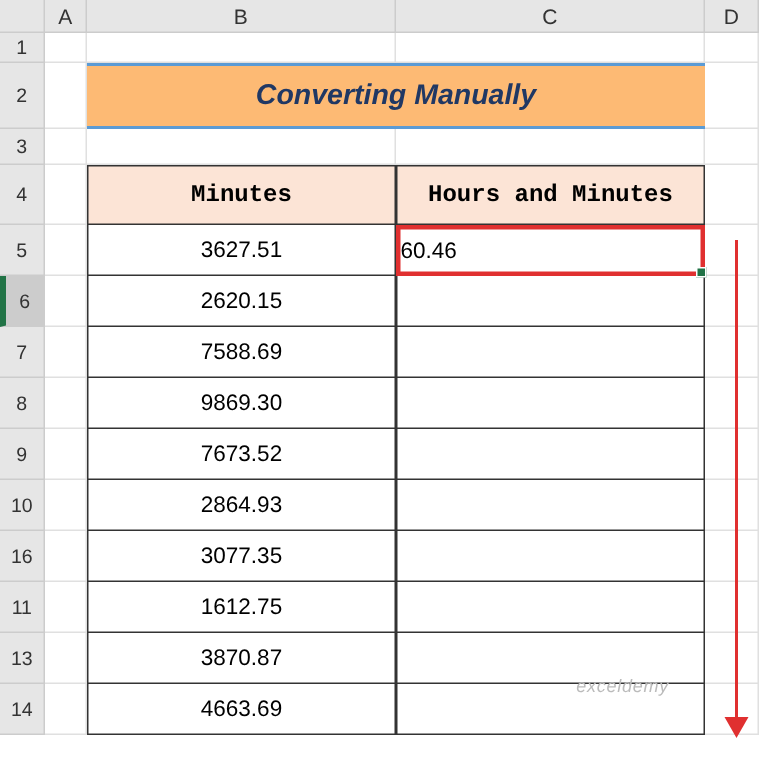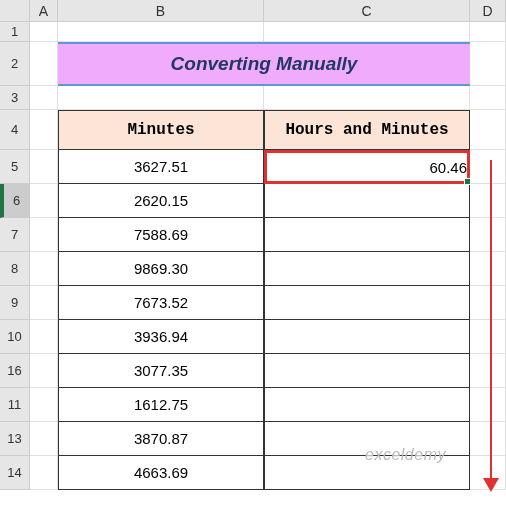--- a/index.html
+++ b/index.html
@@ -36,21 +36,21 @@
     }
     .row-header.selected { background: #ccc; border-left: 4px solid #217346; }
     .cell {
       border-right: 1px solid #e0e0e0;
       border-bottom: 1px solid #e0e0e0;
       background: #fff;
     }
 
     .title-cell {
       grid-column: 3 / 5;
-      background: #f0abfc;
+      background: #fdba74;
       border-top: 2px solid #5b9bd5;
       border-bottom: 2px solid #5b9bd5;
       text-align: center;
       font-weight: bold;
       font-size: 19px;
       font-style: italic;
       color: #203864;
       padding: 9px 0;
       display: flex;
       align-items: center;
@@ -80,21 +80,21 @@
       justify-content: center;
       background: #fff;
     }
     .highlight-cell {
       border: 3px solid #e03030;
       font-size: 15px;
       text-align: center;
       padding: 5px 0;
       display: flex;
       align-items: center;
-      justify-content: flex-end;
+      justify-content: flex-start;
       background: #fff;
       position: relative;
     }
     .fill-handle {
       position: absolute;
       right: -4px;
       bottom: -4px;
       width: 7px;
       height: 7px;
       background: #217346;
@@ -119,21 +119,21 @@
       bottom: -2px;
       left: -7px;
       border-left: 8px solid transparent;
       border-right: 8px solid transparent;
       border-top: 14px solid #e03030;
     }
     .watermark {
       position: absolute;
       right: 60px;
       bottom: 42px;
-      font-size: 16px;
+      font-size: 12px;
       color: #bbb;
       font-style: italic;
       letter-spacing: 0.5px;
       margin-top: 12px;
     }
   </style>
 </head>
 <body>
 
 <div class="grid">
@@ -195,21 +195,21 @@
   <div class="cell row-h-data"></div>
 
   <div class="row-header row-h-data">9</div>
   <div class="cell row-h-data"></div>
   <div class="tbl-cell">7673.52</div>
   <div class="tbl-cell"></div>
   <div class="cell row-h-data"></div>
 
   <div class="row-header row-h-data">10</div>
   <div class="cell row-h-data"></div>
-  <div class="tbl-cell">3936.94</div>
+  <div class="tbl-cell">2864.93</div>
   <div class="tbl-cell"></div>
   <div class="cell row-h-data"></div>
 
   <div class="row-header row-h-data">16</div>
   <div class="cell row-h-data"></div>
   <div class="tbl-cell">3077.35</div>
   <div class="tbl-cell"></div>
   <div class="cell row-h-data"></div>
 
   <div class="row-header row-h-data">11</div>

